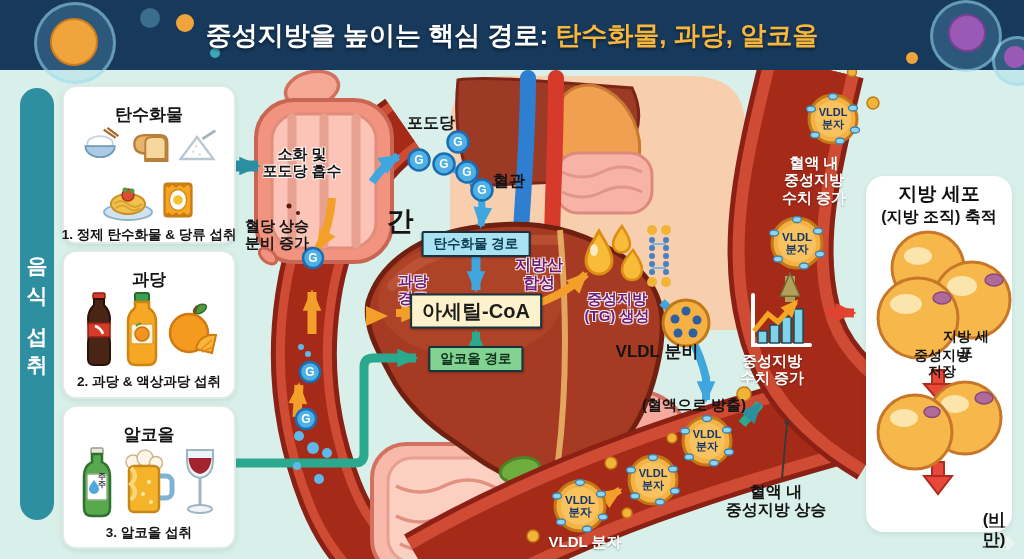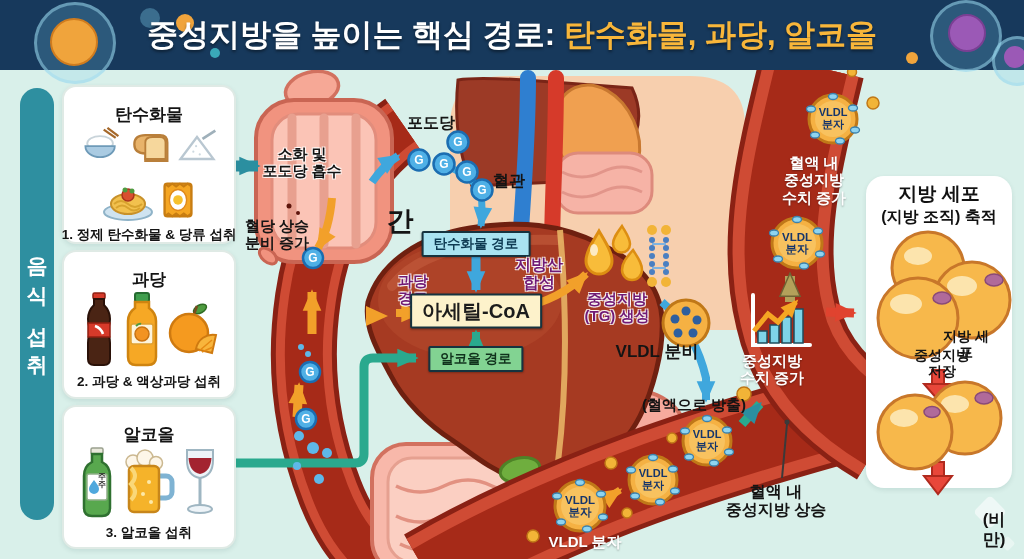--- a/index.html
+++ b/index.html
@@ -1,21 +1,21 @@
 <!DOCTYPE html>
 <html><head>
 <meta charset="utf-8">
 <style>
   html,body{margin:0;padding:0;background:#222;}
   .stage{position:relative;width:1024px;height:559px;overflow:hidden;background:#d9f0ea;
          font-family:"Liberation Sans","DejaVu Sans",sans-serif;}
   
   .header{position:absolute;left:0;top:0;width:1024px;height:70px;background:#17395c;z-index:5;}
   .header .title{position:absolute;left:0;top:0;width:100%;height:70px;display:flex;
-      align-items:center;justify-content:center;font-size:31px;font-weight:800;
+      align-items:center;justify-content:center;font-size:26px;font-weight:800;
       text-shadow:0 2px 3px rgba(0,0,0,.45);white-space:pre;}
   .title .t-white{color:#ffffff;}
   .title .t-accent{color:#f8b63a;}
   .bubble{position:absolute;border-radius:50%;}
   
   .svglayer{position:absolute;left:0;top:0;z-index:1;}
   .overlay{position:absolute;left:0;top:0;width:1024px;height:559px;z-index:6;pointer-events:none;}
   .lbl{position:absolute;transform:translate(-50%,-50%);white-space:pre-line;text-align:center;
        font-weight:800;line-height:1.15;color:#141414;}
   .halo{text-shadow:-1px -1px 0 #ffffffcc,1px -1px 0 #ffffffcc,-1px 1px 0 #ffffffcc,1px 1px 0 #ffffffcc;}
@@ -33,21 +33,21 @@
   .srcbox{position:absolute;left:62px;width:170px;background:#ffffff;border:2px solid #dfeae5;
           border-radius:14px;z-index:6;box-shadow:0 2px 5px rgba(0,60,60,.10);
           display:flex;flex-direction:column;align-items:center;}
   .srcbox .btitle{font-size:17px;font-weight:800;color:#141414;margin-top:16px;}
   .srcbox .bcap{font-size:13.5px;font-weight:800;color:#141414;margin-bottom:6px;white-space:nowrap;}
   .iconrow{display:flex;justify-content:center;align-items:flex-end;gap:4px;flex:1;}
   .icon{position:relative;}
   .soju-label{position:absolute;left:20px;top:21px;writing-mode:vertical-rl;font-size:8px;
               font-weight:700;color:#222;line-height:1;}
   
-  .panel{position:absolute;left:866px;top:176px;width:146px;height:312px;background:#ffffff;
+  .panel{position:absolute;left:866px;top:176px;width:146px;height:356px;background:#ffffff;
          border-radius:18px;z-index:6;overflow:visible;box-shadow:0 2px 5px rgba(0,60,60,.10);}
   .panel .ptitle{position:absolute;left:0;top:8px;width:100%;text-align:center;font-weight:800;
                  font-size:19px;color:#111;line-height:1.1;}
   .panel .psub{position:absolute;left:0;top:31px;width:100%;text-align:center;font-weight:800;
                font-size:16px;color:#111;}
   .sparkle{position:absolute;background:#fff;transform:rotate(45deg);border-radius:18%;z-index:5;}
 </style>
 </head>
 <body>
 
@@ -493,16 +493,16 @@
 분자</div>
     <div class="lbl navy" style="left:797px;top:243px;font-size:11.5px;line-height:1.05;">VLDL
 분자</div>
     <div class="lbl navy" style="left:580px;top:506px;font-size:11.5px;line-height:1.05;">VLDL
 분자</div>
     <div class="lbl navy" style="left:653px;top:480px;font-size:11px;line-height:1.05;">VLDL
 분자</div>
     <div class="lbl navy" style="left:707px;top:441px;font-size:11px;line-height:1.05;">VLDL
 분자</div>
 
-    <div class="lbl" style="left:994px;top:530px;font-size:17px;">(비만)</div>
+    <div class="lbl" style="left:994px;top:530px;font-size:17px;text-decoration:underline;">(비만)</div>
   </div>
 
 </div>
 
 </body></html>

